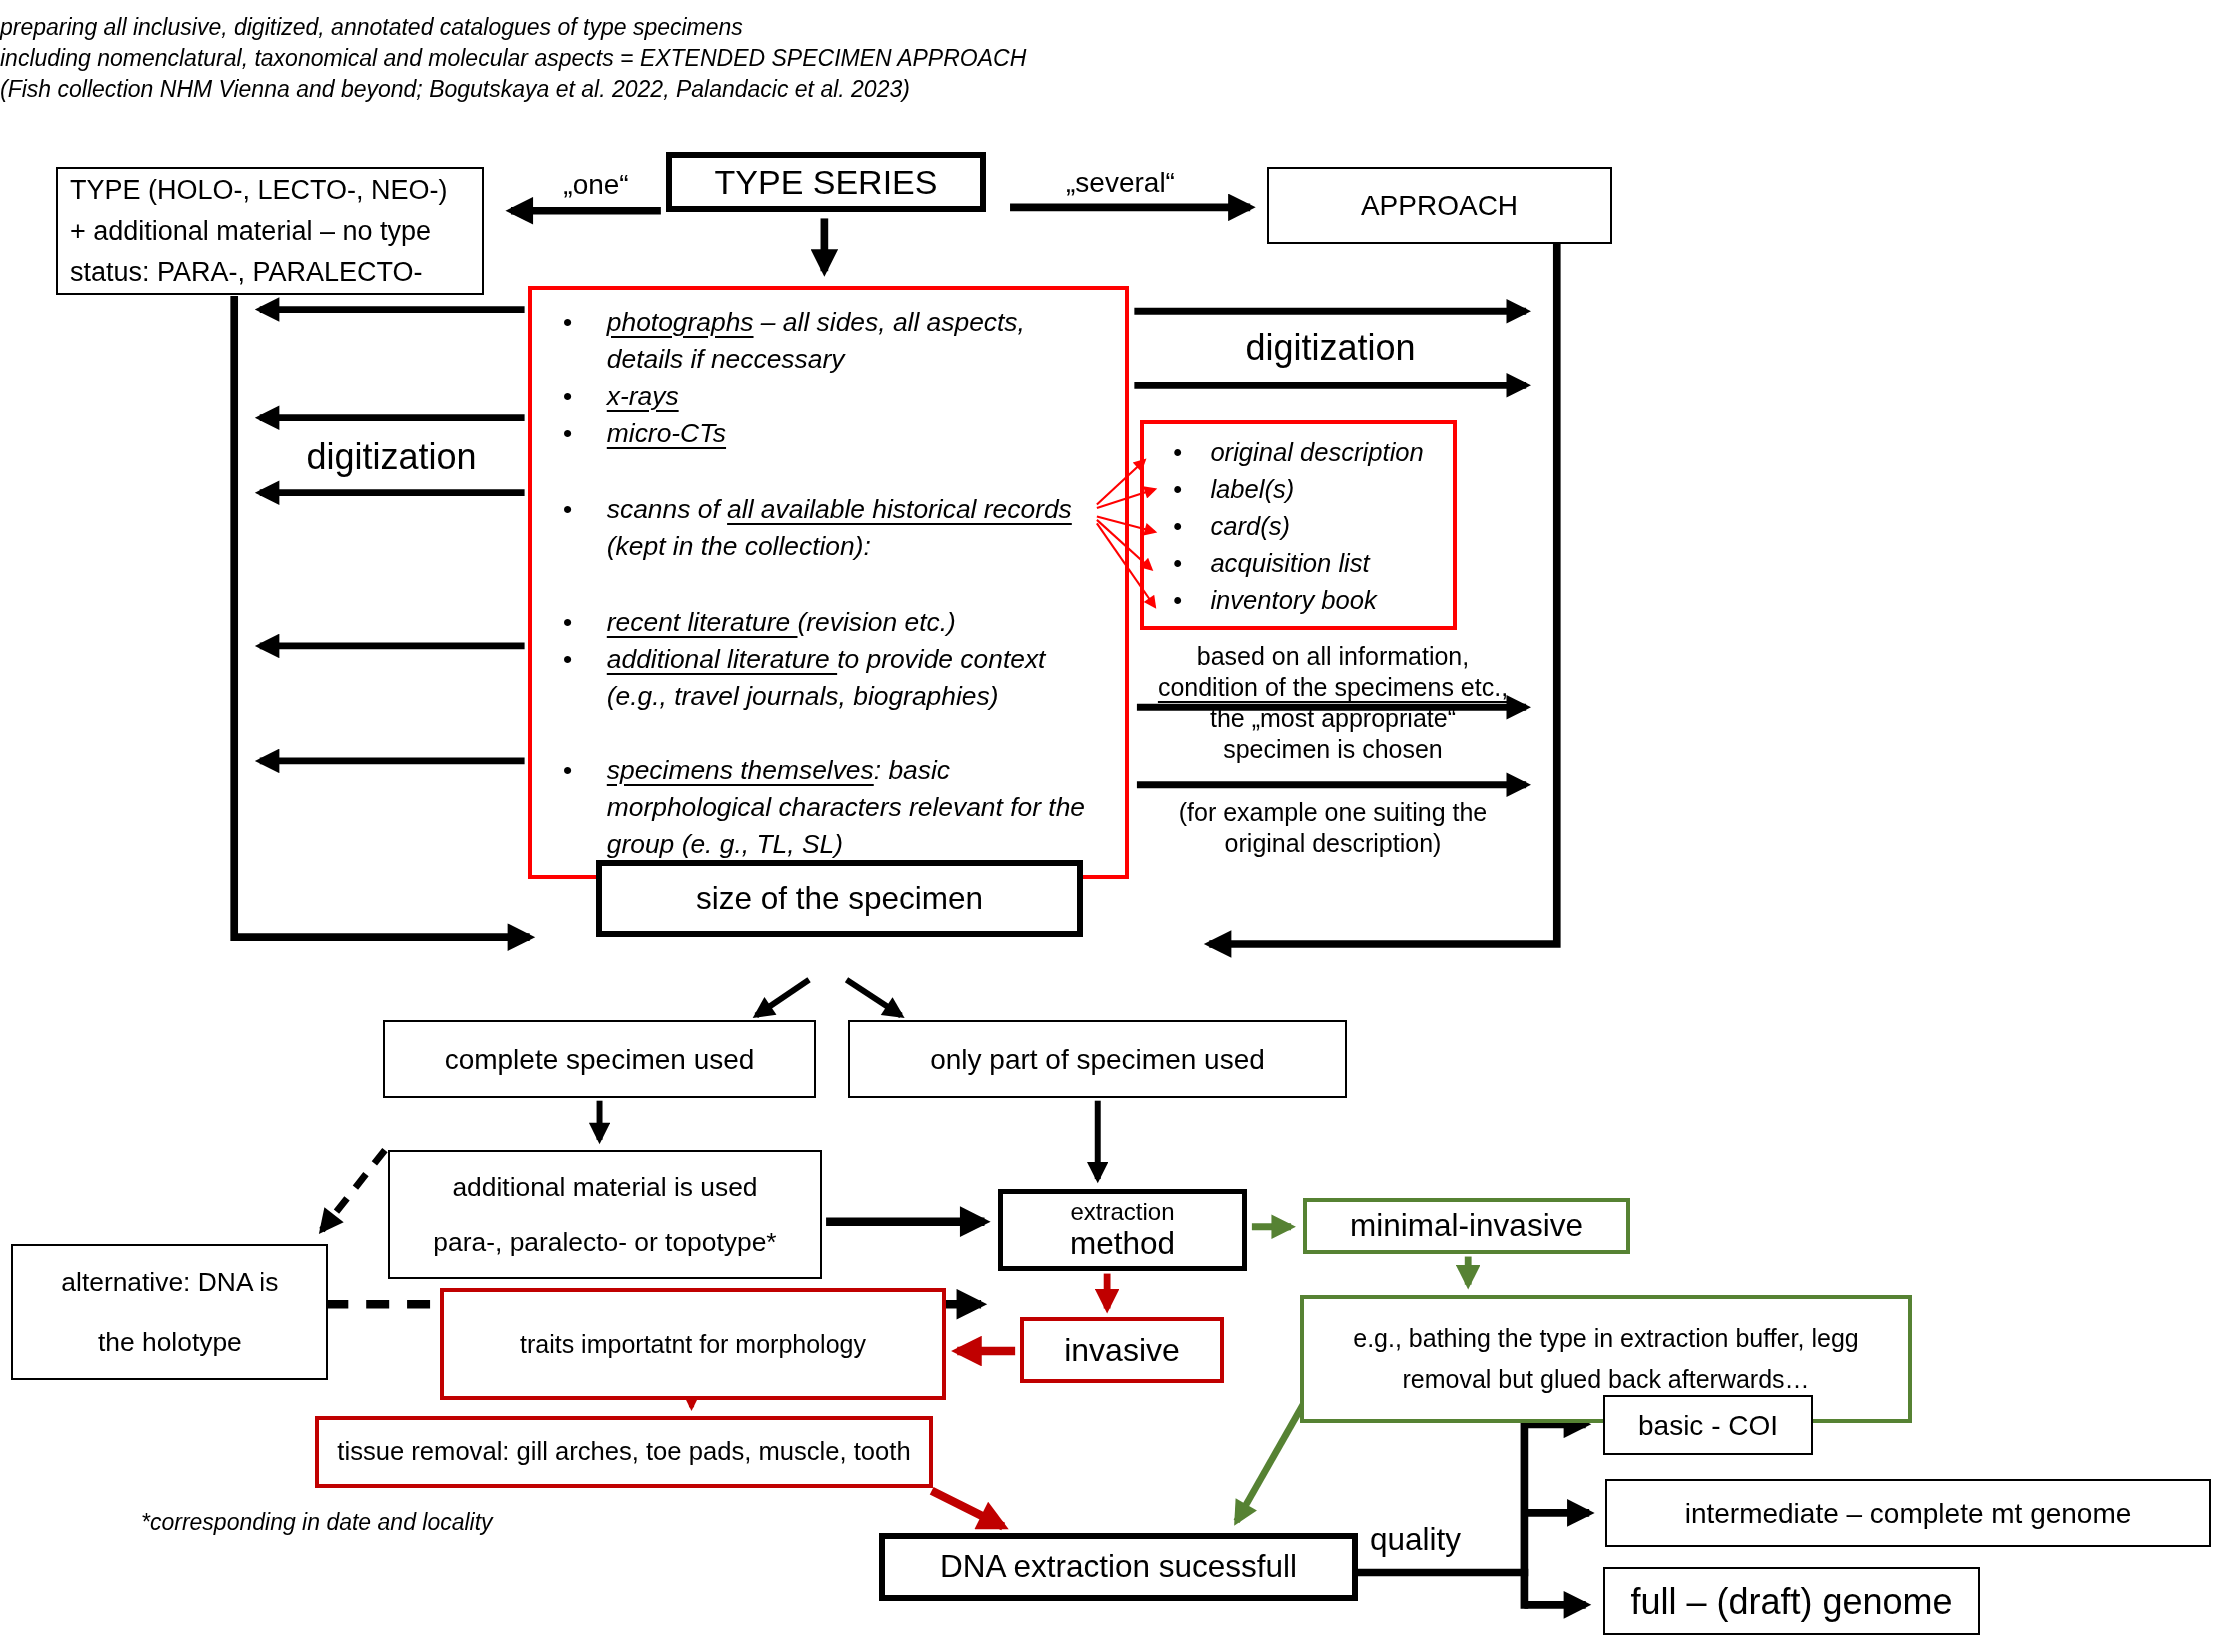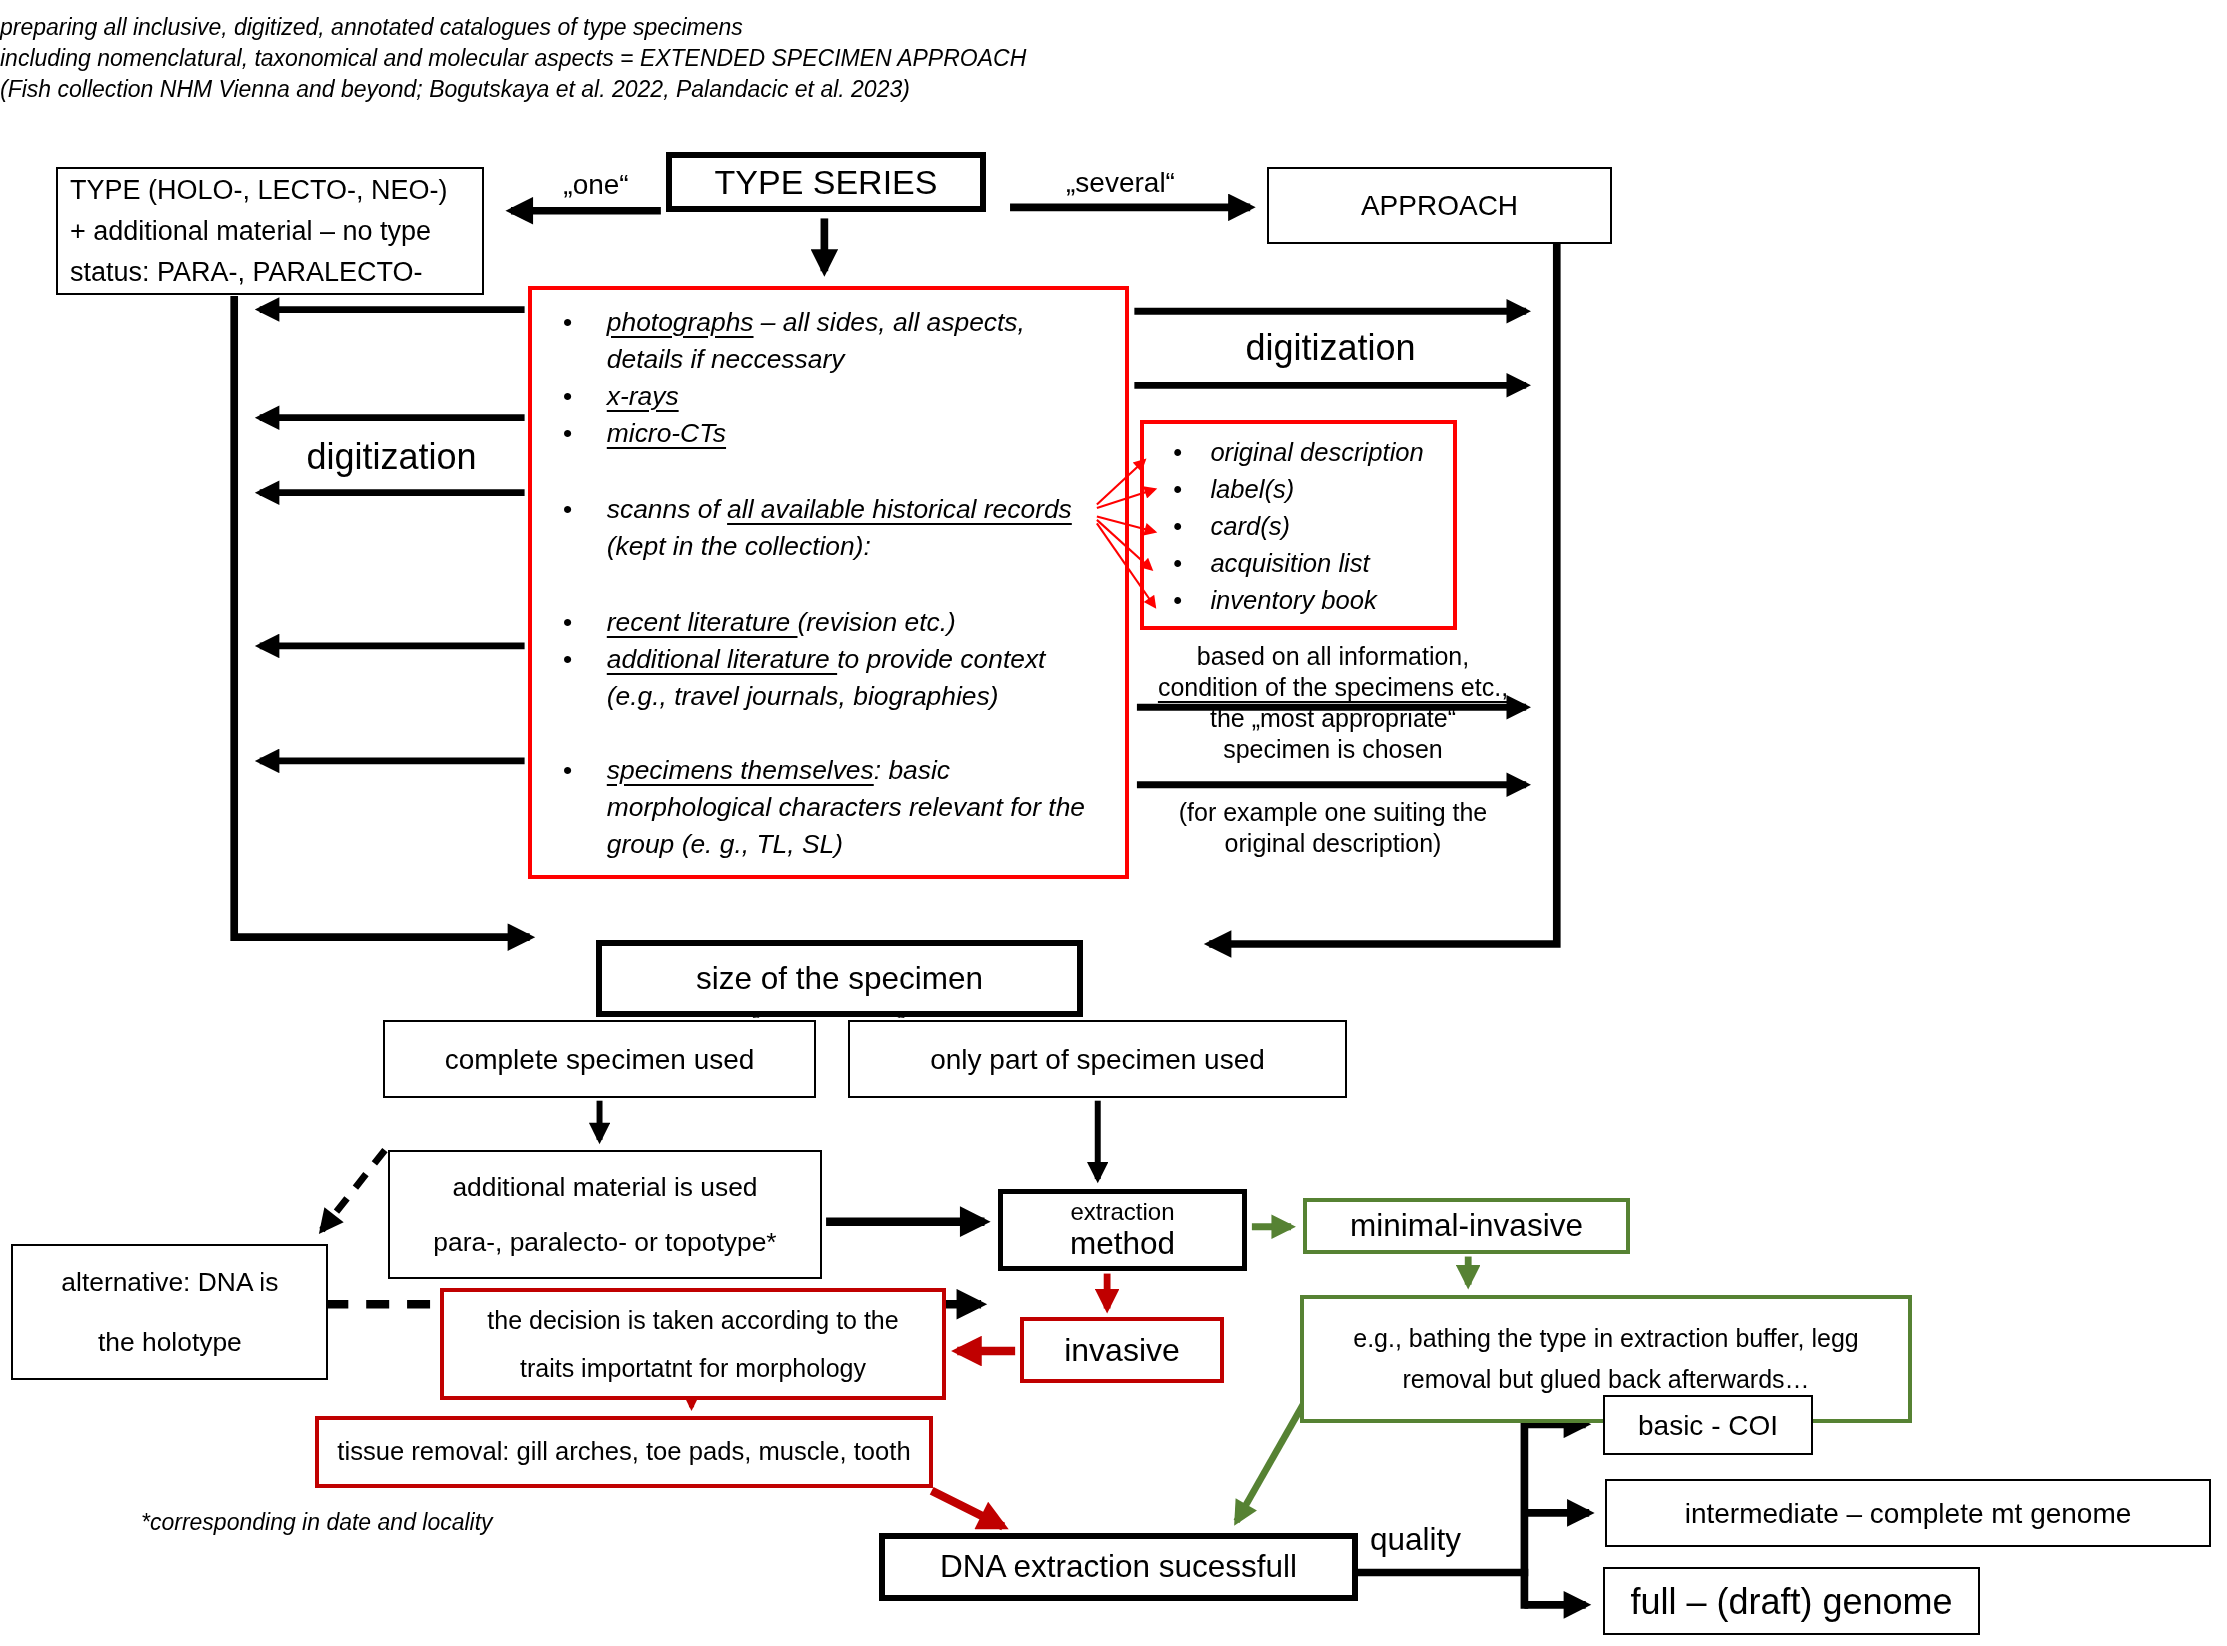--- a/index.html
+++ b/index.html
@@ -167,21 +167,21 @@
     <div class="ul">condition of the specimens etc.,</div>
     <div>the „most appropriate“</div>
     <div>specimen is chosen</div>
   </div>
 
   <div class="lbl" style="left:1133px;top:797px;width:400px;text-align:center;font-size:25px;line-height:31px;white-space:normal;">
     <div>(for example one suiting the</div>
     <div>original description)</div>
   </div>
 
-  <div class="bx thick" style="left:596px;top:940px;width:487px;height:77px;font-size:31.5px;">
+  <div class="bx thick" style="left:596px;top:860px;width:487px;height:77px;font-size:31.5px;">
     <span>size of the specimen</span>
   </div>
 
   <div class="bx" style="left:383px;top:1020px;width:433px;height:78px;font-size:28px;">
     <span>complete specimen used</span>
   </div>
 
   <div class="bx" style="left:848px;top:1020px;width:499px;height:78px;font-size:28px;">
     <span>only part of specimen used</span>
   </div>
@@ -203,21 +203,20 @@
 
   <div class="bx green" style="left:1303px;top:1198px;width:327px;height:56px;font-size:31.5px;">
     <span>minimal-invasive</span>
   </div>
 
   <div class="bx darkred" style="left:1020px;top:1317px;width:204px;height:66px;font-size:32px;">
     <span>invasive</span>
   </div>
 
   <div class="bx darkred" style="left:440px;top:1288px;width:506px;height:112px;font-size:25px;line-height:48px;">
-    <span>the decision is taken according to the</span>
     <span>traits importatnt for morphology</span>
   </div>
 
   <div class="bx green" style="left:1300px;top:1295px;width:612px;height:128px;font-size:25px;line-height:41px;">
     <span>e.g., bathing the type in extraction buffer, legg</span>
     <span>removal but glued back afterwards…</span>
   </div>
 
   <div class="bx darkred" style="left:315px;top:1416px;width:618px;height:72px;font-size:25.6px;">
     <span>tissue removal: gill arches, toe pads, muscle, tooth</span>

